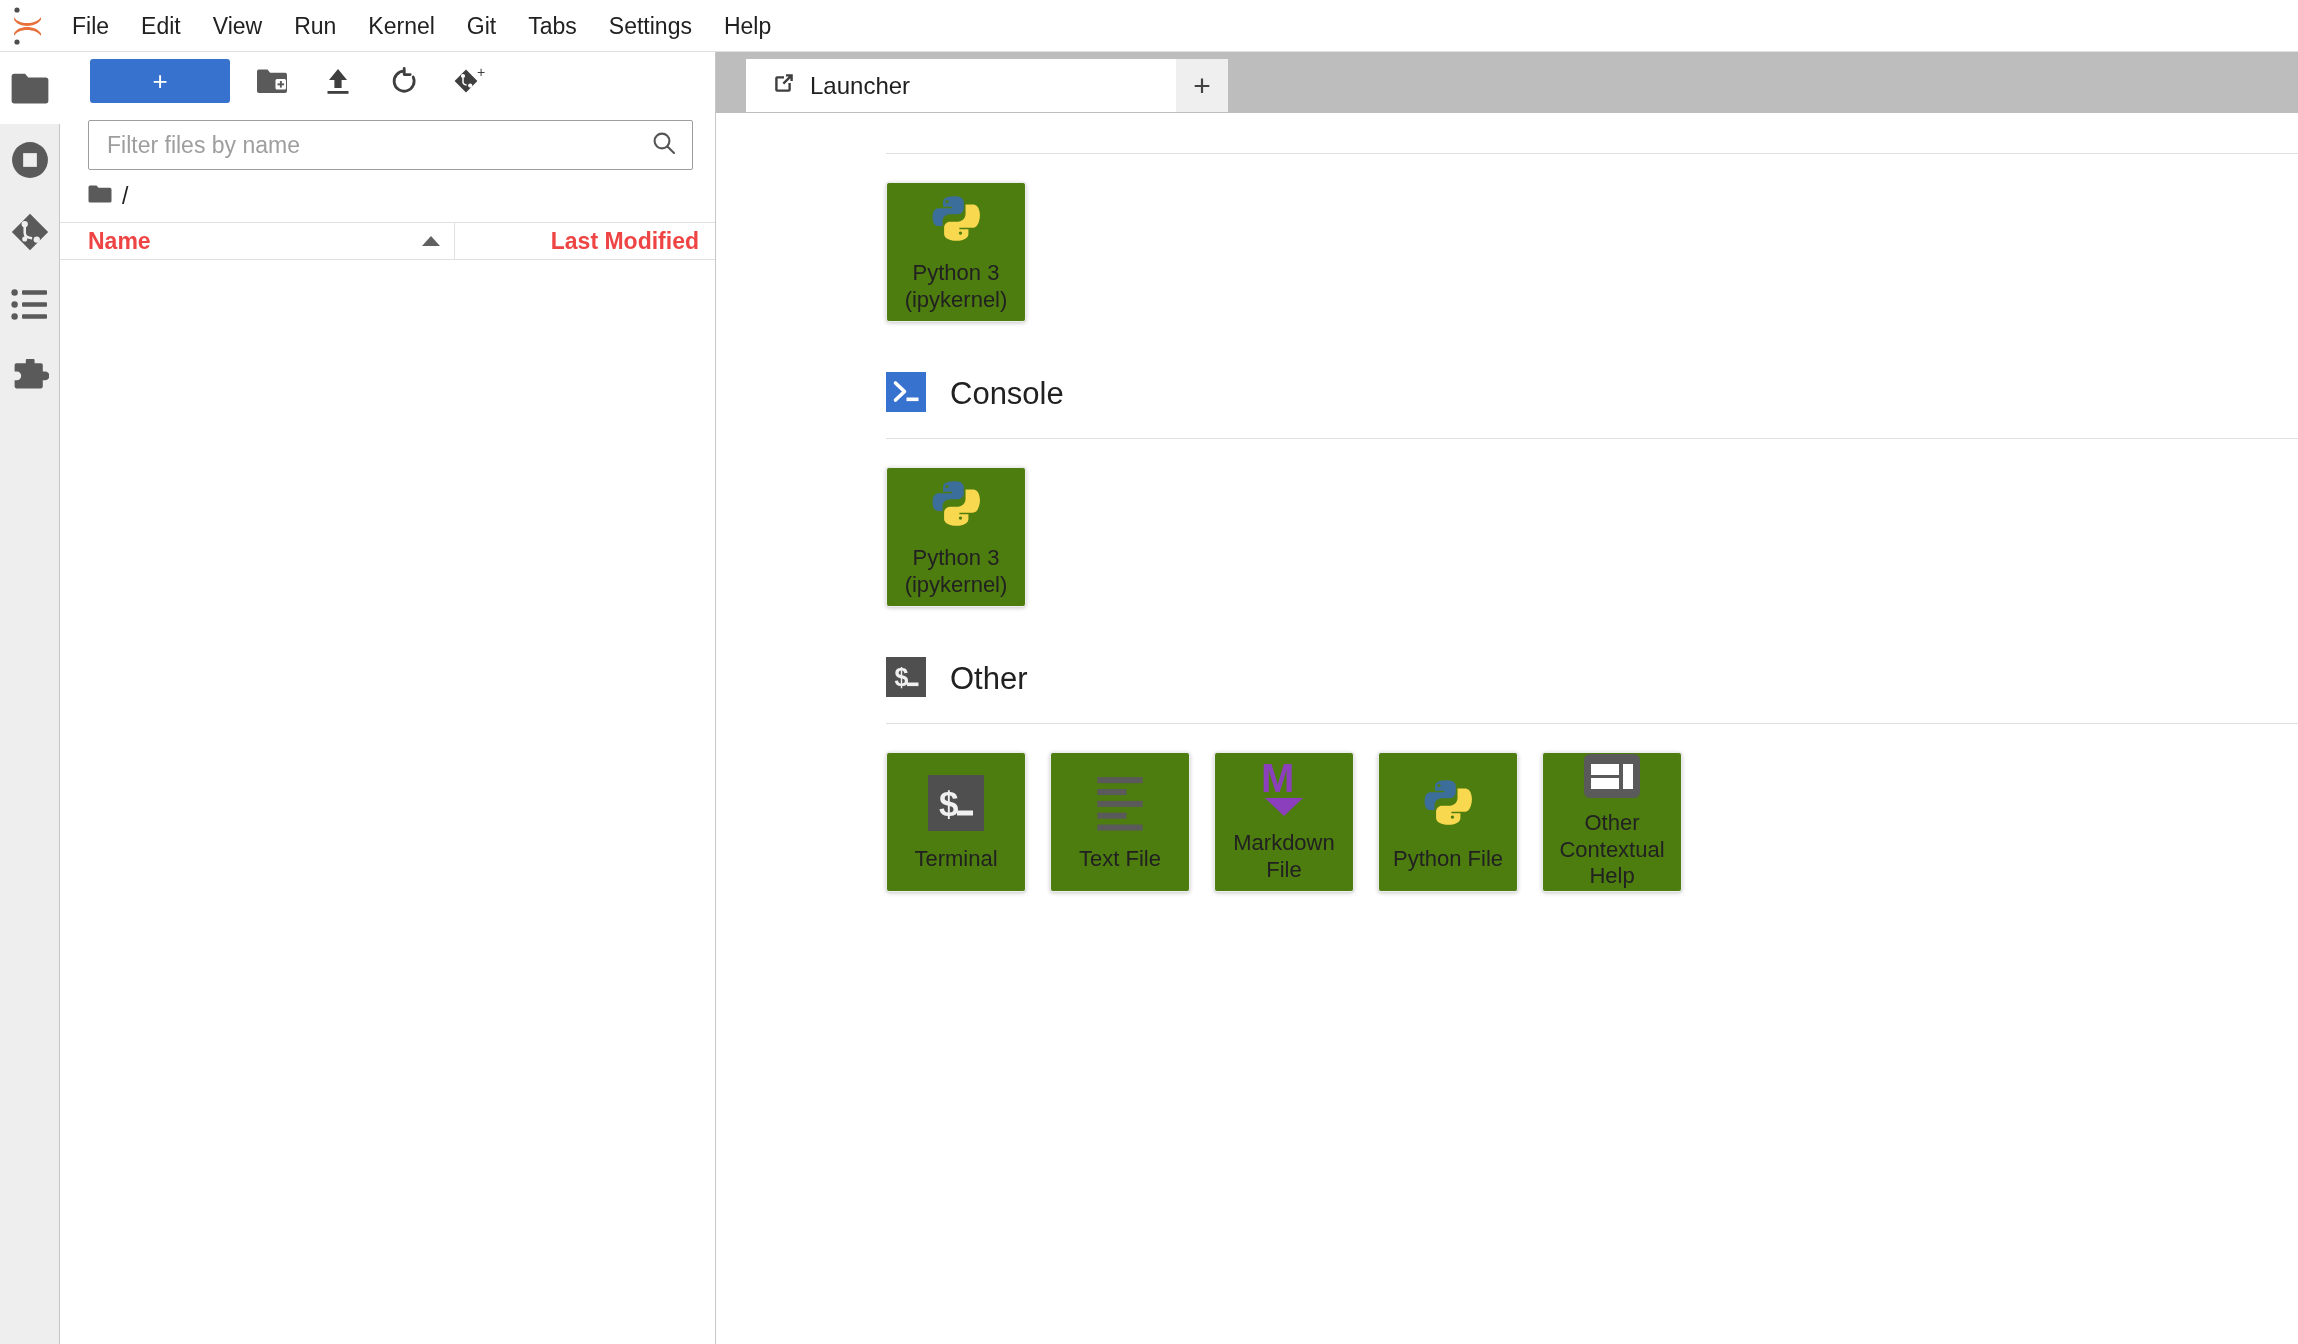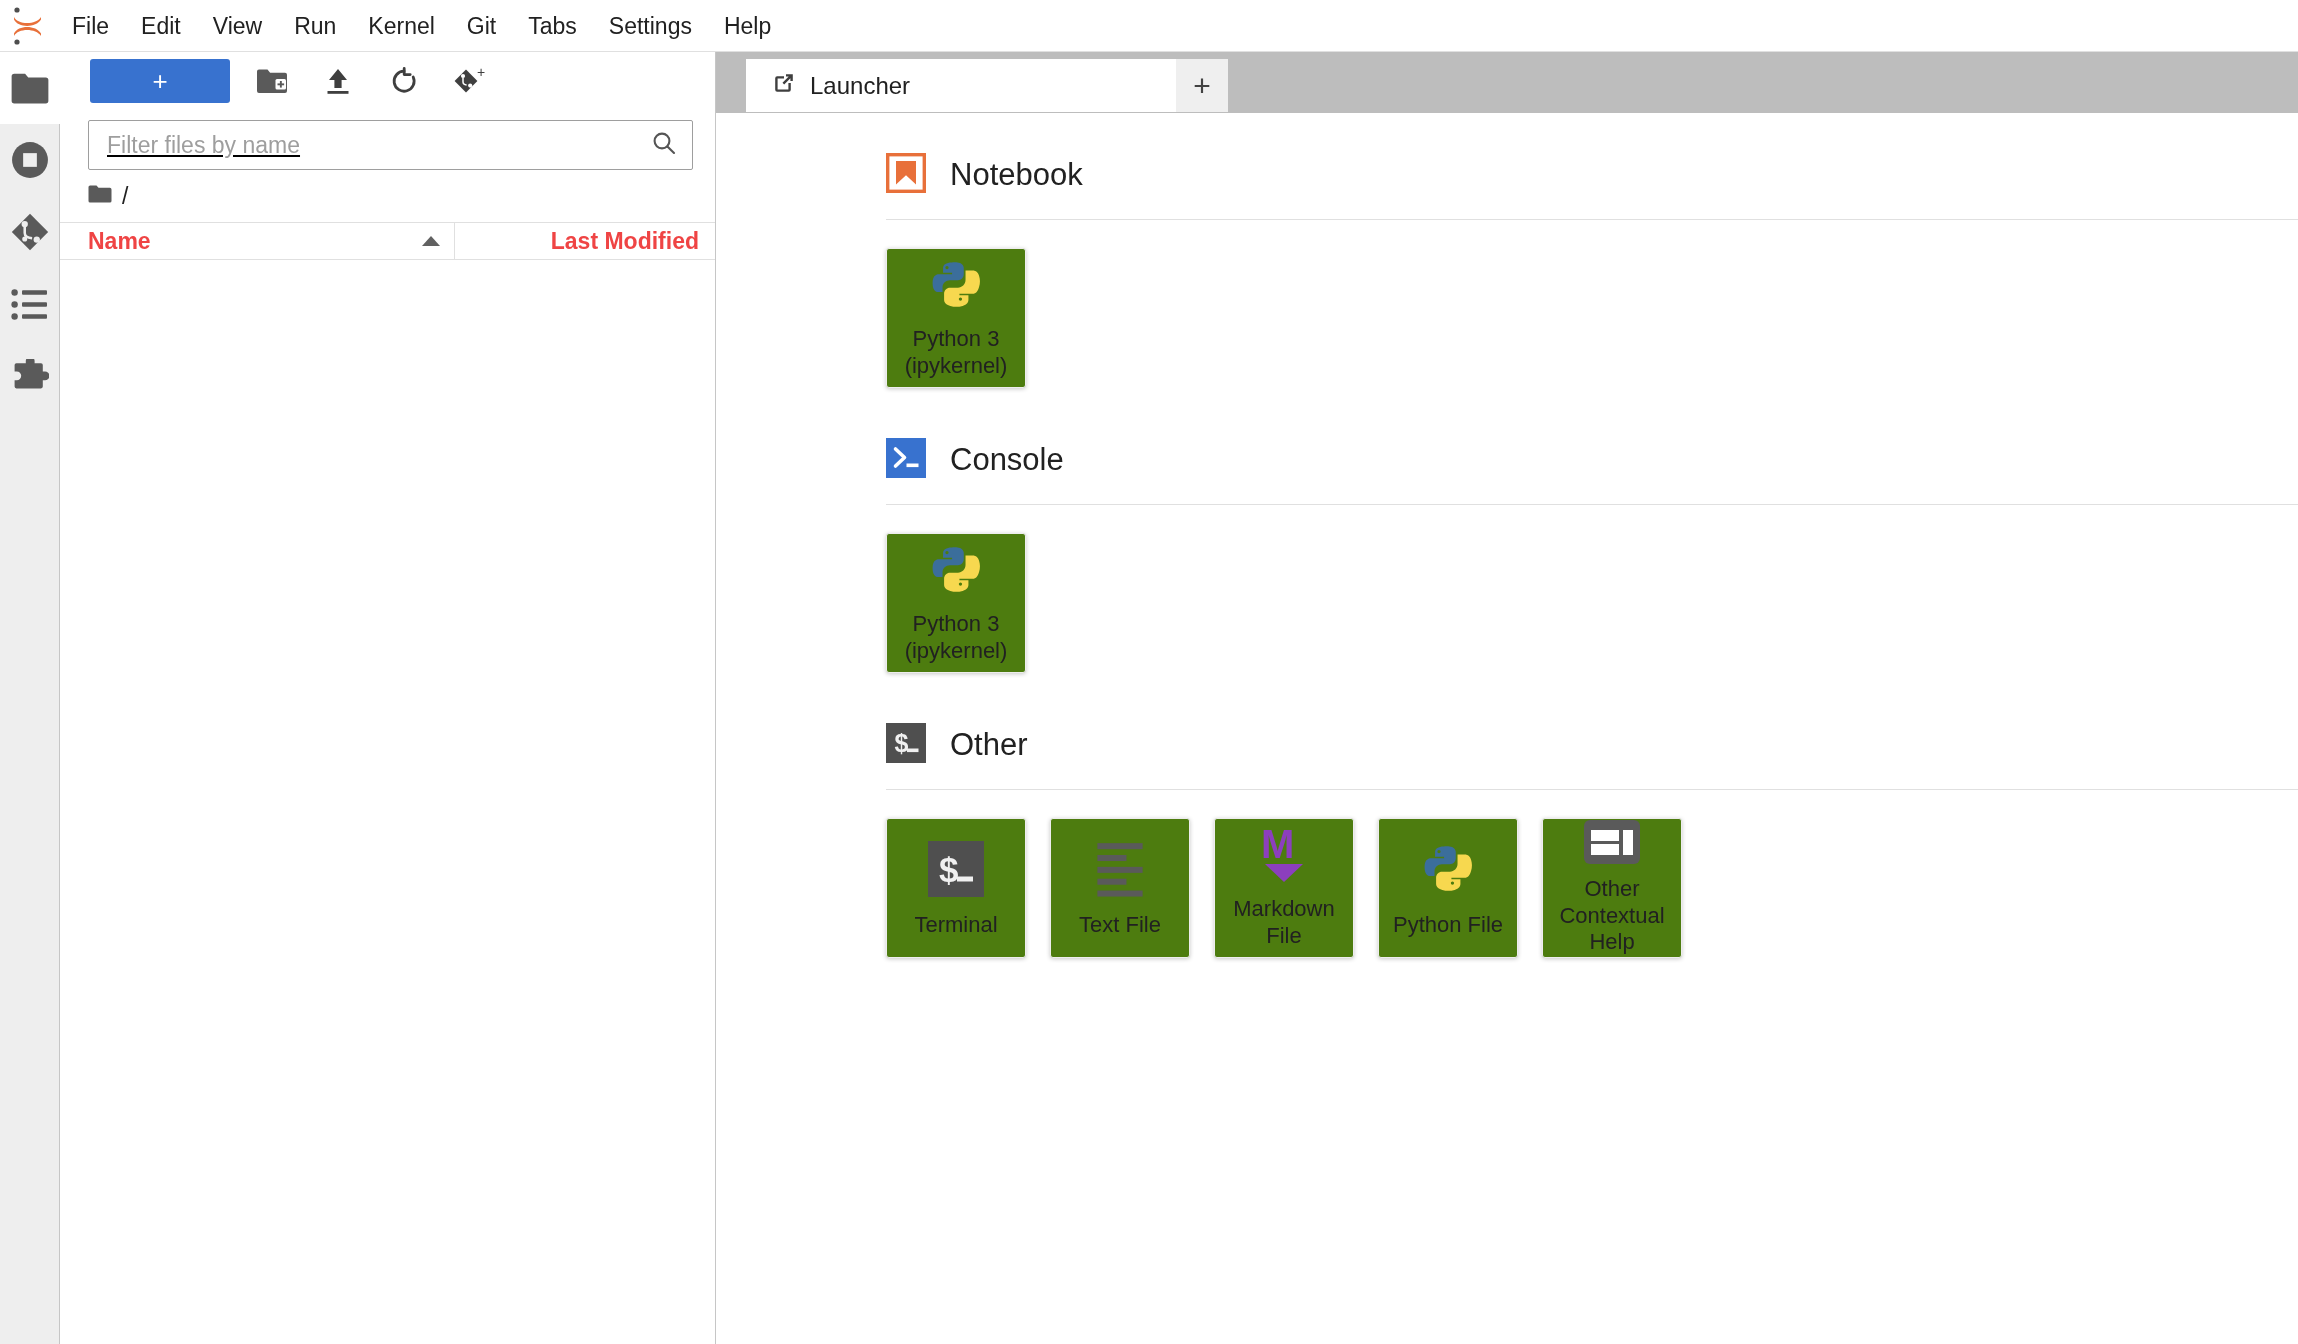--- a/index.html
+++ b/index.html
@@ -79,21 +79,21 @@
     color: #ffffff; font-size: 26px;
     display: flex; align-items: center; justify-content: center;
     cursor: pointer;
     font-family: "Liberation Sans", sans-serif;
   }
   .tb-icon {
     width: 48px; height: 44px;
     display: flex; align-items: center; justify-content: center;
     cursor: pointer;
   }
-  #fb-filter-wrap { padding: 10px 22px 0 28px; text-decoration: underline; }
+  #fb-filter-wrap { padding: 10px 22px 0 28px; }
   #fb-filter {
     width: 100%; height: 50px;
     border: 1px solid #9e9e9e; border-radius: 2px;
     background: #fff;
     display: flex; align-items: center;
     padding: 0 14px 0 18px;
   }
   #fb-filter input {
     flex: 1 1 auto; border: none; outline: none;
     font-size: 23px; color: #212121;
@@ -381,27 +381,20 @@
         </span>
         <span>Launcher</span>
       </div>
       <div id="tab-add">+</div>
       <div id="tabbar-fill"></div>
     </div>
 
     <div id="launcher">
       <div id="launcher-inner">
           <div class="sec">
-            <div class="sec-head">
-              <span><svg width="40" height="40" viewBox="0 0 40 40">
-                  <rect x="1.7" y="1.7" width="36.6" height="36.6" fill="none" stroke="#e8703a" stroke-width="3.4"></rect>
-                  <path d="M10 8 H30 V31.4 L20 22.2 L10 31.4 Z" fill="#e8703a"></path>
-                </svg></span>
-              <span class="sec-title">Notebook</span>
-            </div>
             <div class="sec-rule"></div>
             <div class="card-row">
               <div class="lcard">
                 <div class="lcard-icon">
                   <svg width="58" height="58" viewBox="0 0 56 50">
                     <path d="M23.9 3.2 C18.6 3.2 15.5 5.3 15.5 8.8 V13.1 H24.2 V14.6 H11.6 C8.0 14.6 5.4 17.1 5.4 23.2 C5.4 29.2 7.7 31.8 11.3 31.8 H15.0 V27.2 C15.0 23.3 18.2 20.4 22.1 20.4 H29.8 C33.0 20.4 35.5 17.9 35.5 14.7 V8.8 C35.5 5.6 32.8 3.4 29.6 3.2 C27.7 3.1 25.8 3.1 23.9 3.2 Z M19.3 6.6 A1.6 1.6 0 1 1 19.3 9.8 A1.6 1.6 0 0 1 19.3 6.6 Z" fill="#3b6e9b"></path>
                     <path d="M37.2 15.8 V20.2 C37.2 24.2 33.8 27.6 29.9 27.6 H22.2 C19.1 27.6 16.5 30.2 16.5 33.3 V39.2 C16.5 42.4 19.3 44.3 22.5 45.2 C26.3 46.3 29.9 46.5 34.4 45.2 C37.4 44.3 40.0 42.6 40.0 39.2 V34.9 H31.3 V33.4 H44.0 C47.6 33.4 48.9 30.9 50.2 27.1 C51.5 23.3 51.4 19.6 50.2 15.8 C49.3 13.1 47.6 11.0 44.0 11.0 H37.2 Z M32.3 37.0 A1.6 1.6 0 1 1 32.3 40.2 A1.6 1.6 0 0 1 32.3 37.0 Z" fill="#f7d84f"></path>
                   </svg>
                 </div>
                 <div class="lcard-label">

